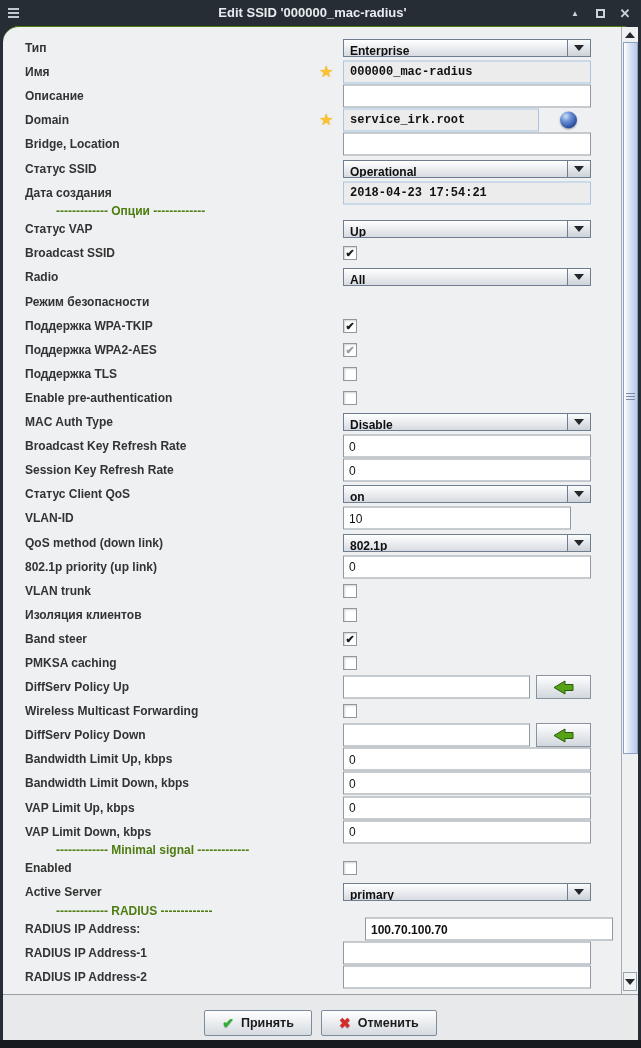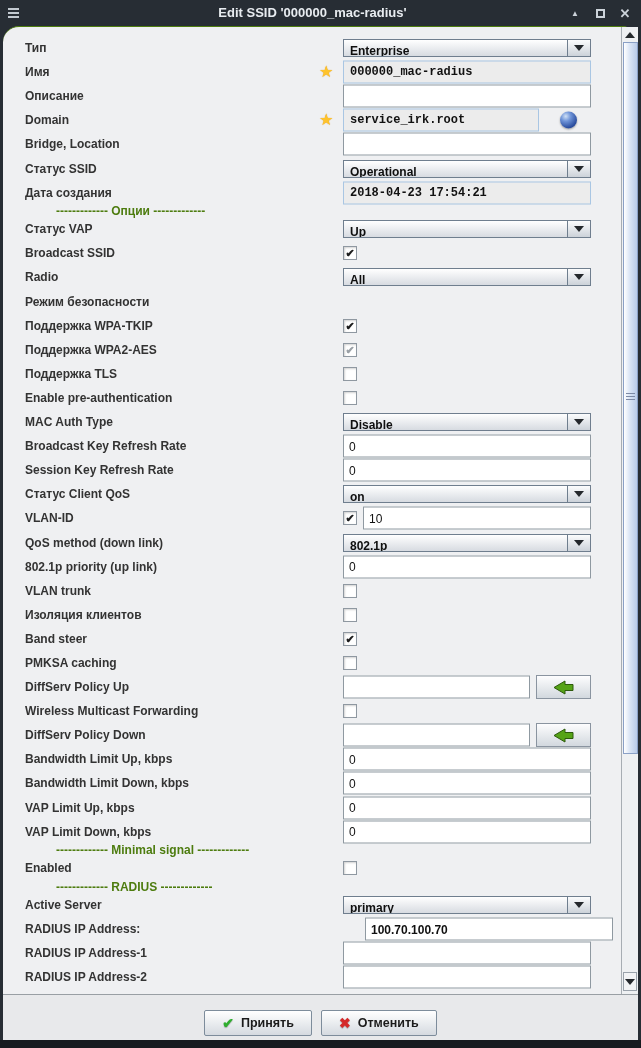--- a/index.html
+++ b/index.html
@@ -52,21 +52,21 @@
   .ro{position:absolute;left:340px;top:50%;transform:translateY(-50%);
     width:248px;height:23px;background:#ececec;border:1px solid #a9c6e3;
     font-size:12px;font-weight:bold;color:#111;padding:3px 0 0 6px;white-space:nowrap;font-family:Liberation Mono, monospace;}
   .ro.narrow{width:196px;}
   
   .ti{position:absolute;left:340px;top:50%;transform:translateY(-50%);
     width:248px;height:23px;border:1px solid #8f99a1;background:#fff;
     font-size:12px;color:#111;padding:0 5px;font-family:inherit;outline:none;}
   .ti.bold{font-weight:bold;margin-left:22px;}
   .ti.short{width:187px;}
-  .ti.vlan{left:360px;width:228px;}
+  .ti.vlan{left:340px;width:228px;}
   
   .cb{position:absolute;left:340px;top:50%;transform:translateY(-50%);
     width:14px;height:14px;background:#fff;border:1px solid #8f98a1;cursor:pointer;
     box-shadow:inset 1px 1px 2px rgba(0,0,0,.18);
     font-size:11px;line-height:12px;text-align:center;color:#1c1c1c;font-weight:bold;}
   .cb.dis{color:#9aa0a6;}
   
   .abtn{position:absolute;left:533px;top:50%;transform:translateY(-50%);
     width:55px;height:24px;border:1px solid #8a94a0;cursor:pointer;
     background:linear-gradient(#fdfdfe,#d2d8de);display:flex;align-items:center;justify-content:center;}
@@ -304,31 +304,31 @@
             <span class="lbl">VAP Limit Down, kbps</span>
             <input class="ti" value="0" style="">
           </div>
           <div class="row section">
             <span class="section-text">------------- Minimal signal -------------</span>
           </div>
           <div class="row">
             <span class="lbl">Enabled</span>
             <span class="cb"></span>
           </div>
+          <div class="row">
+            <span class="lbl">Active Server</span>
+            <div class="combo">
+              <span class="combo-val">primary</span>
+              <span class="combo-btn">
+                <i class="tri-d"></i>
+              </span>
+            </div>
+          </div>
           <div class="row section">
             <span class="section-text">------------- RADIUS -------------</span>
-          </div>
-          <div class="row">
-            <span class="lbl">Active Server</span>
-            <div class="combo">
-              <span class="combo-val">primary</span>
-              <span class="combo-btn">
-                <i class="tri-d"></i>
-              </span>
-            </div>
           </div>
           <div class="row">
             <span class="lbl">RADIUS IP Address:</span>
             <input class="ti bold" value="100.70.100.70" style="">
           </div>
           <div class="row">
             <span class="lbl">RADIUS IP Address-1</span>
             <input class="ti" value="" style="">
           </div>
           <div class="row">

